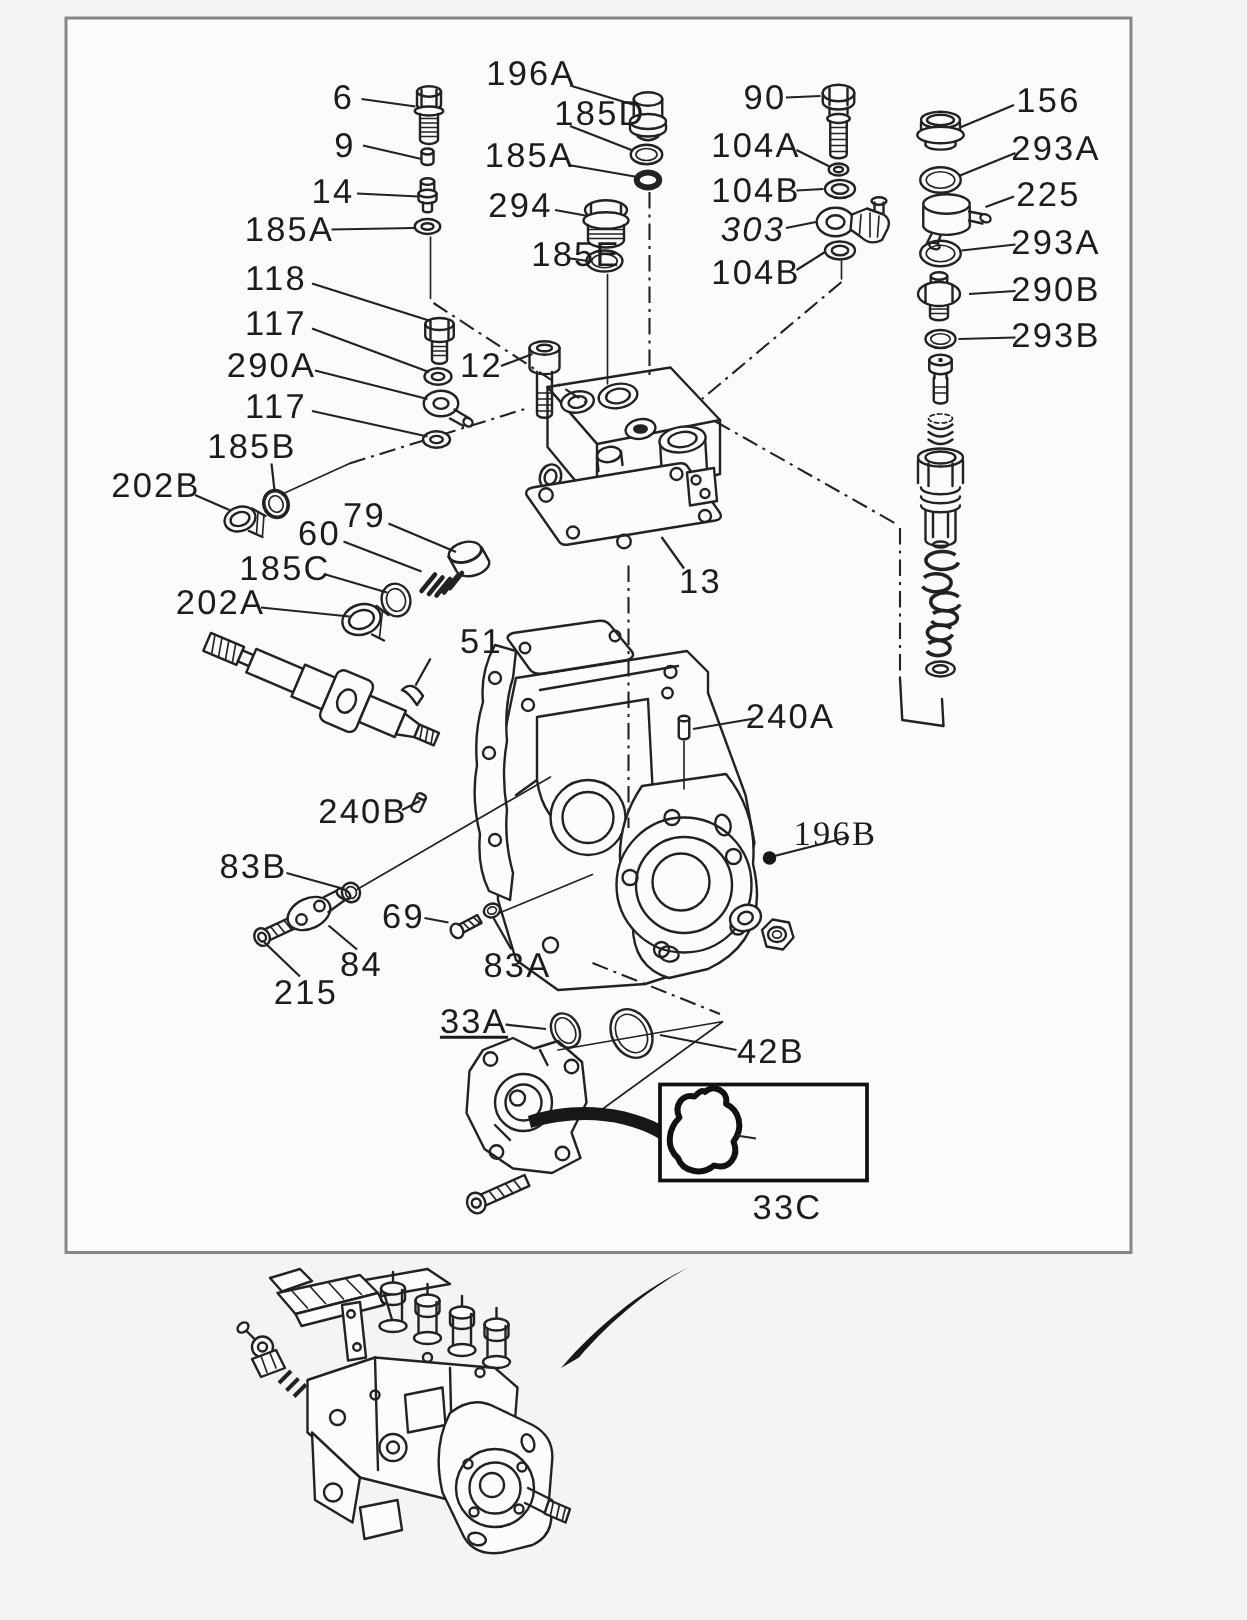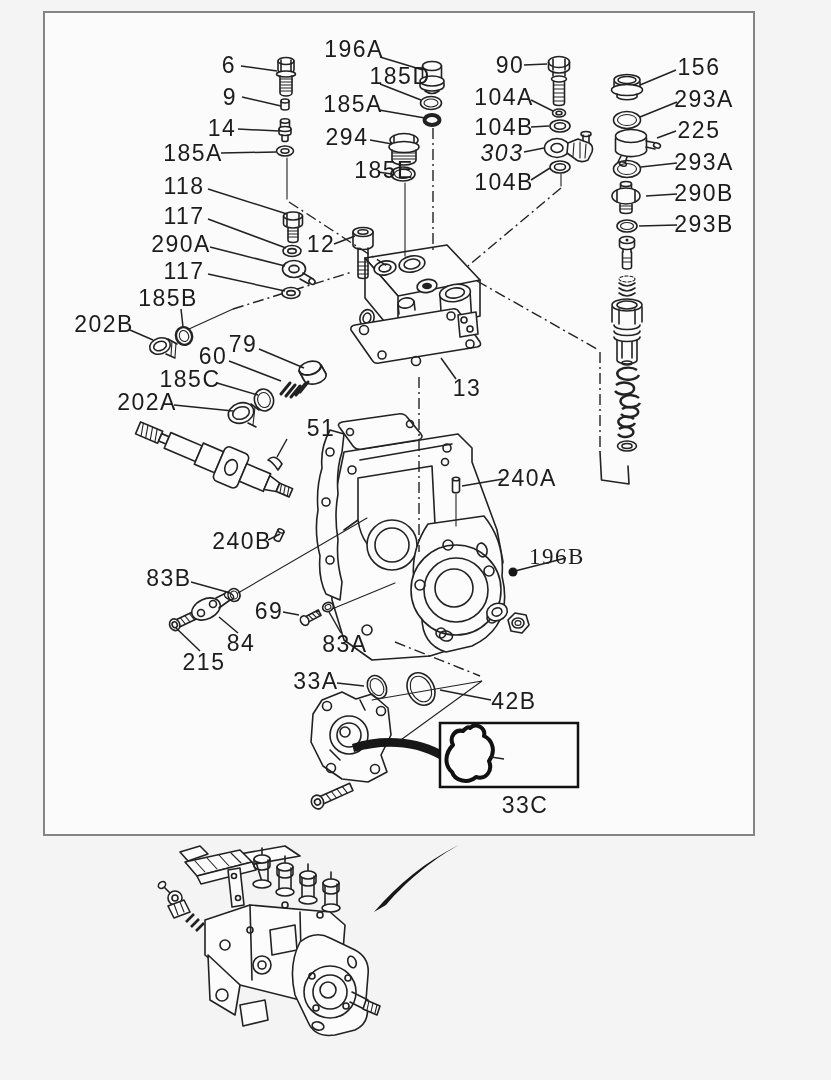--- a/index.html
+++ b/index.html
@@ -557,17 +557,17 @@
       <div class="callout" style="left: 289px; top: 428px; margin-left: 32px;">51</div>
       <div class="callout" style="left: 467px; top: 388px;">13</div>
       <div class="callout" style="left: 527px; top: 478px;">240A</div>
       <div class="callout" style="left: 242px; top: 541px;">240B</div>
       <div class="callout" style="left: 557px; top: 556px; font-family: Liberation Serif, serif;">196B</div>
       <div class="callout" style="left: 169px; top: 578px;">83B</div>
       <div class="callout" style="left: 269px; top: 611px;">69</div>
       <div class="callout" style="left: 241px; top: 643px;">84</div>
       <div class="callout" style="left: 204px; top: 662px;">215</div>
       <div class="callout" style="left: 345px; top: 644px;">83A</div>
-      <div class="callout" style="left: 316px; top: 681px;">33A</div>
+      <div class="callout" style="left: 316px; top: 681px; text-decoration: underline;">33A</div>
       <div class="callout" style="left: 514px; top: 701px;">42B</div>
       <div class="callout" style="left: 525px; top: 761px; margin-top: 44px;">33C</div>
     </div>
 </div>
 
 </body></html>

